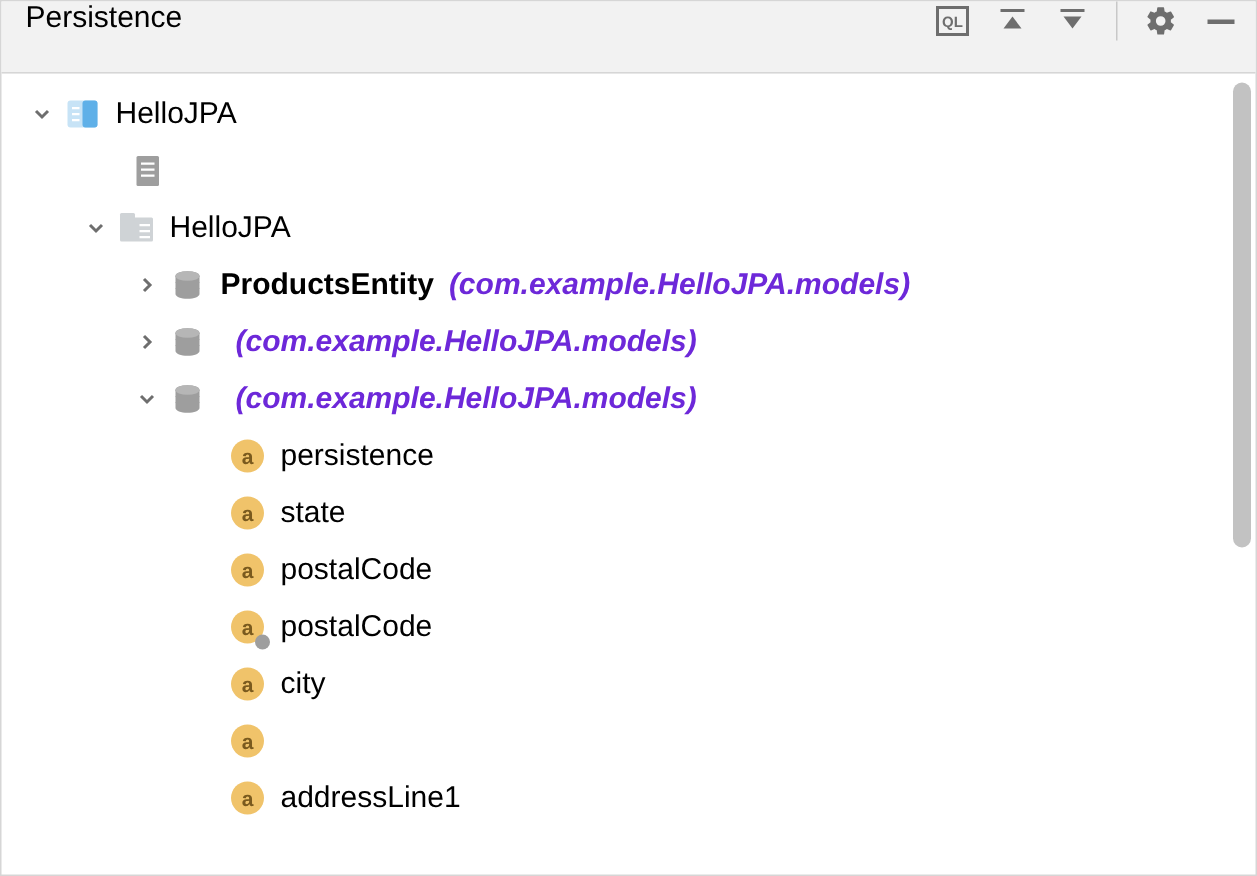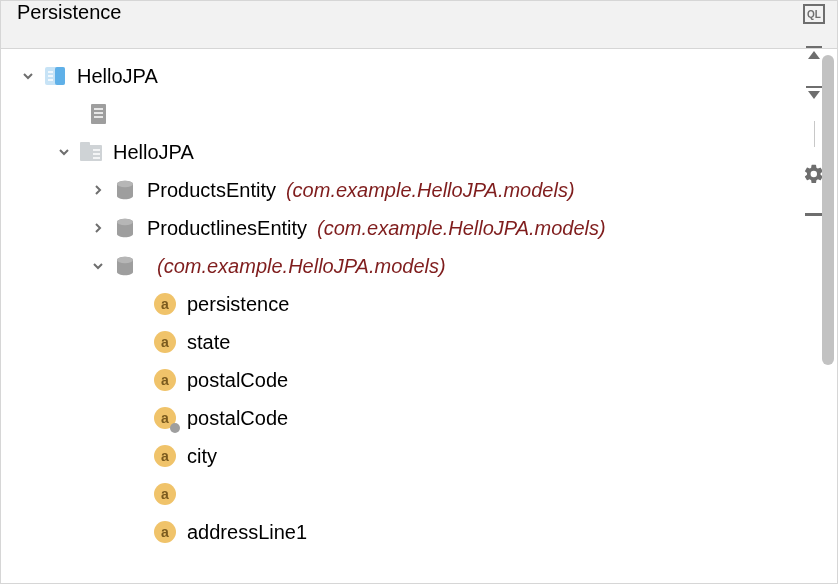--- a/index.html
+++ b/index.html
@@ -28,21 +28,20 @@
   }
   .header-title {
     flex: 1;
     font-size: 20px;
     color: #000;
   }
   .toolbar {
     display: flex;
     align-items: center;
     gap: 14px;
-    flex-direction: column;
   }
   .tool-btn {
     width: 26px; height: 26px;
     display: flex; align-items: center; justify-content: center;
     cursor: pointer;
     color: #6e6e6e;
   }
   .tool-btn svg { display: block; }
   .divider {
     width: 1px; height: 26px;
@@ -87,27 +86,27 @@
     margin-right: 6px;
   }
   .caret-none { width: 18px; margin-right: 6px; }
   .icon {
     width: 24px; height: 24px;
     display: flex; align-items: center; justify-content: center;
     margin-right: 10px;
     flex-shrink: 0;
   }
   .label { color: #000; }
-  .pkg { color: #7f1d1d; font-style: italic; margin-left: 10px; }
+  .pkg { color: #6d28d9; font-style: italic; margin-left: 10px; }
 
   
   .lvl-0 { padding-left: 18px; }
   .lvl-1 { padding-left: 62px; }
   .lvl-1b { padding-left: 54px; }
-  .lvl-2 { padding-left: 88px; }
+  .lvl-2 { padding-left: 88px; font-weight: bold; }
   .lvl-3 { padding-left: 152px; }
 
   
   .attr-badge {
     width: 22px; height: 22px;
     border-radius: 50%;
     background: #f0c36a;
     display: flex; align-items: center; justify-content: center;
     font-size: 14px; font-weight: 600;
     color: #7a5a1e;
@@ -239,21 +238,20 @@
             </span>
             <span class="icon">
               <svg width="22" height="22" viewBox="0 0 22 22">
     <ellipse cx="11" cy="5" rx="8" ry="3.2" fill="#9e9e9e"></ellipse>
     <path d="M3 5v4c0 1.77 3.58 3.2 8 3.2s8-1.43 8-3.2V5" fill="#9e9e9e"></path>
     <path d="M3 9v4c0 1.77 3.58 3.2 8 3.2s8-1.43 8-3.2V9" fill="#9e9e9e"></path>
     <path d="M3 13v4c0 1.77 3.58 3.2 8 3.2s8-1.43 8-3.2v-4" fill="#9e9e9e"></path>
     <ellipse cx="11" cy="5" rx="8" ry="3.2" fill="#b6b6b6"></ellipse>
   </svg>
             </span>
-            <span class="label">ProductlinesEntity</span>
             <span class="pkg">(com.example.HelloJPA.models)</span>
           </div>
           <div class="row lvl-2">
             <span class="caret">
               <svg width="12" height="12" viewBox="0 0 12 12">
                 <polyline points="2,4 6,8 10,4" fill="none" stroke="#6e6e6e" stroke-width="2"></polyline>
               </svg>
             </span>
             <span class="icon">
               <svg width="22" height="22" viewBox="0 0 22 22">

